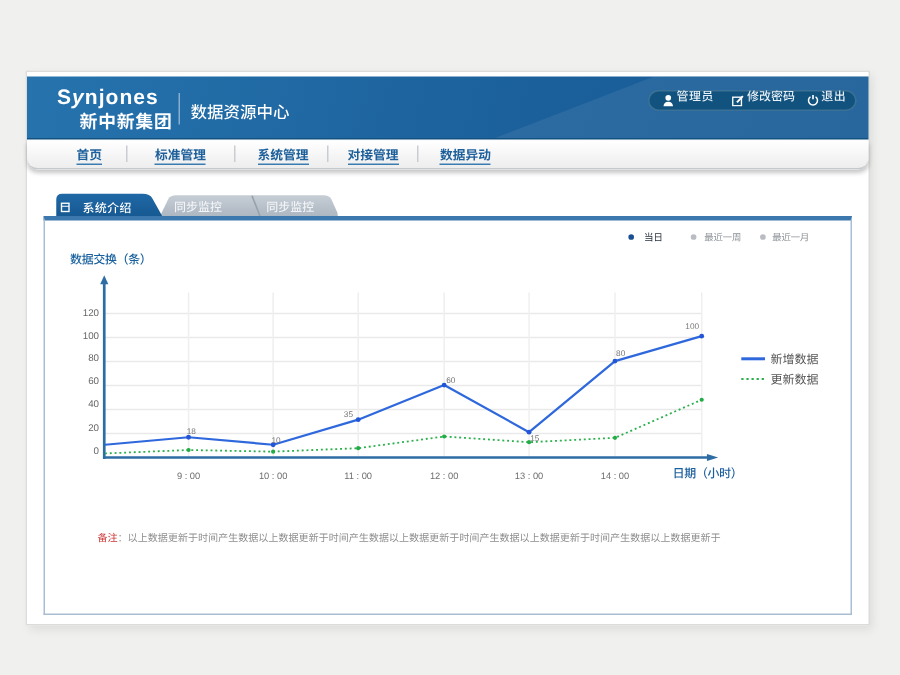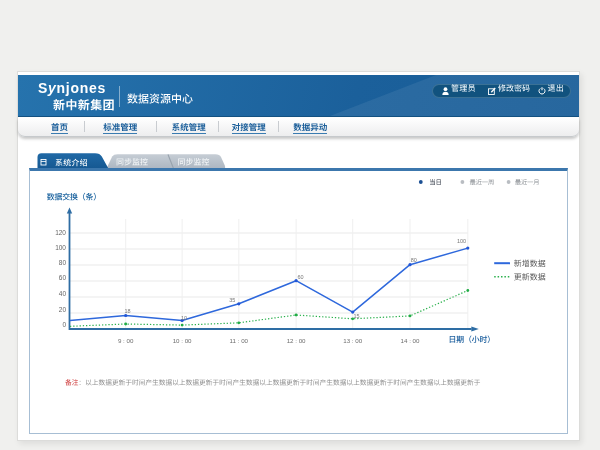--- a/index.html
+++ b/index.html
@@ -1,17 +1,17 @@
 <!DOCTYPE html>
 <html><head>
 <meta charset="utf-8">
 <style>
 html,body{margin:0;padding:0;}
 body{width:600px;height:450px;background:#f0f0ee;font-family:"Liberation Sans",sans-serif;position:relative;overflow:hidden;}
-.win{position:absolute;left:17px;top:47px;width:561px;height:368px;background:#fff;border:1px solid #dcdcda;box-shadow:2px 3px 6px rgba(0,0,0,0.08);margin-top:24px;}
+.win{position:absolute;left:17px;top:47px;width:561px;height:368px;background:#fff;border:1px solid #dcdcda;box-shadow:2px 3px 6px rgba(0,0,0,0.08);}
 .header{position:absolute;left:0;top:3px;width:561px;height:41px;background:linear-gradient(105deg,#2673ad,#1b609b 60%,#175c97);border-bottom:1.5px solid #135181;}
 .sheen{position:absolute;left:0;top:0;width:561px;height:41px;background:rgba(255,255,255,0.07);clip-path:polygon(418px 0px, 561px 0px, 561px 41px, 312px 41px);}
 .logo1{position:absolute;left:20px;top:4.5px;color:#fff;font-size:14px;font-weight:bold;letter-spacing:0.7px;}
 .hsep{position:absolute;left:101px;top:11px;width:1px;height:21px;background:rgba(255,255,255,0.45);}
 .pill{position:absolute;left:414px;top:9px;width:139px;height:14px;border-radius:7px;background:#11527e;border:1px solid rgba(255,255,255,0.18);box-sizing:border-box;}
 .pic{position:absolute;top:2px;}
 .nav{position:absolute;left:0;top:45.5px;width:561px;height:18px;background:linear-gradient(#ffffff,#ededee);border-bottom:1px solid #c6c9cc;border-radius:0 0 7px 7px;box-shadow:0 2px 3px rgba(0,0,0,0.22);}
 .nu{position:absolute;top:60.8px;height:1px;background:#3a7bb0;}
 .ns{position:absolute;top:48.5px;width:1px;height:11px;background:#c9ccd0;}
 .cbox{position:absolute;left:10.5px;top:96px;width:539px;height:266px;background:#fff;border:1px solid #a7bed4;border-top:3px solid #3c77ad;box-sizing:border-box;}

